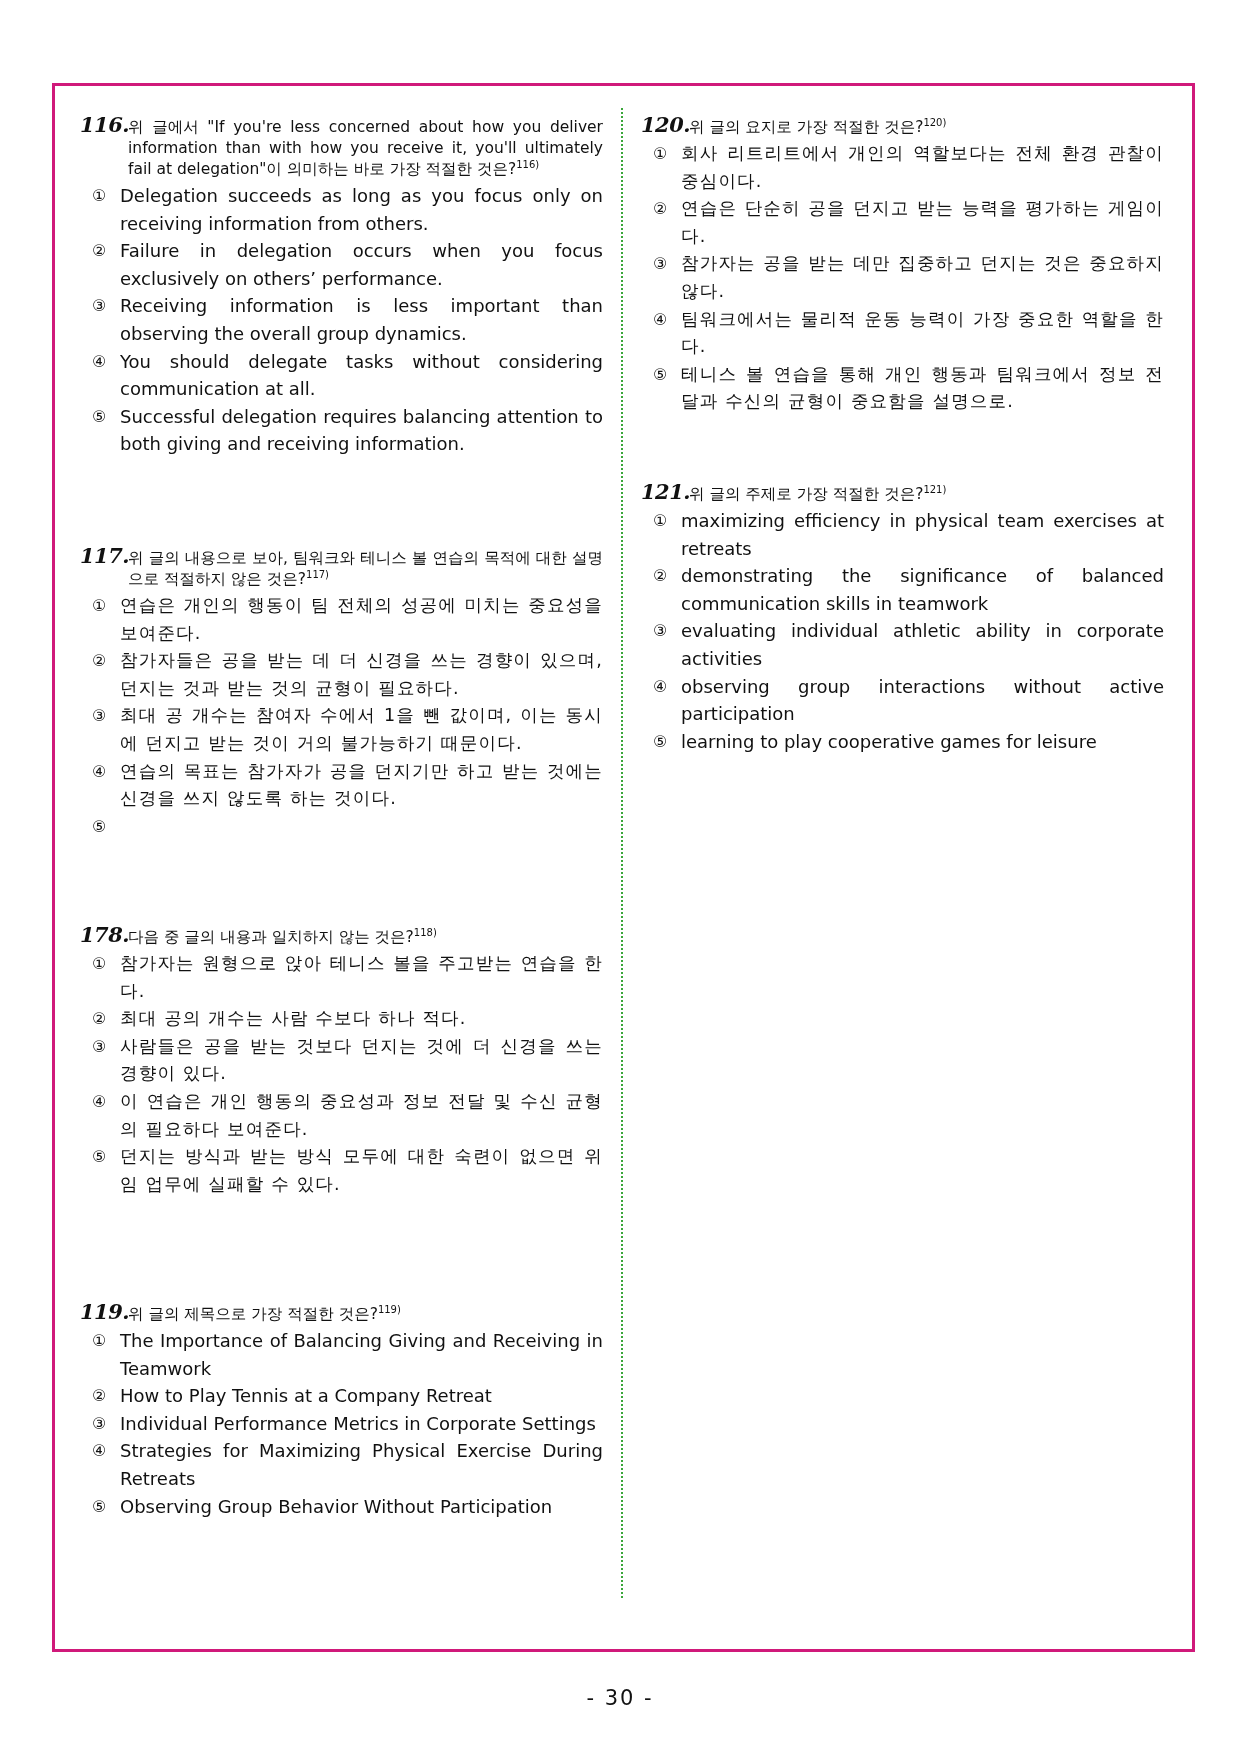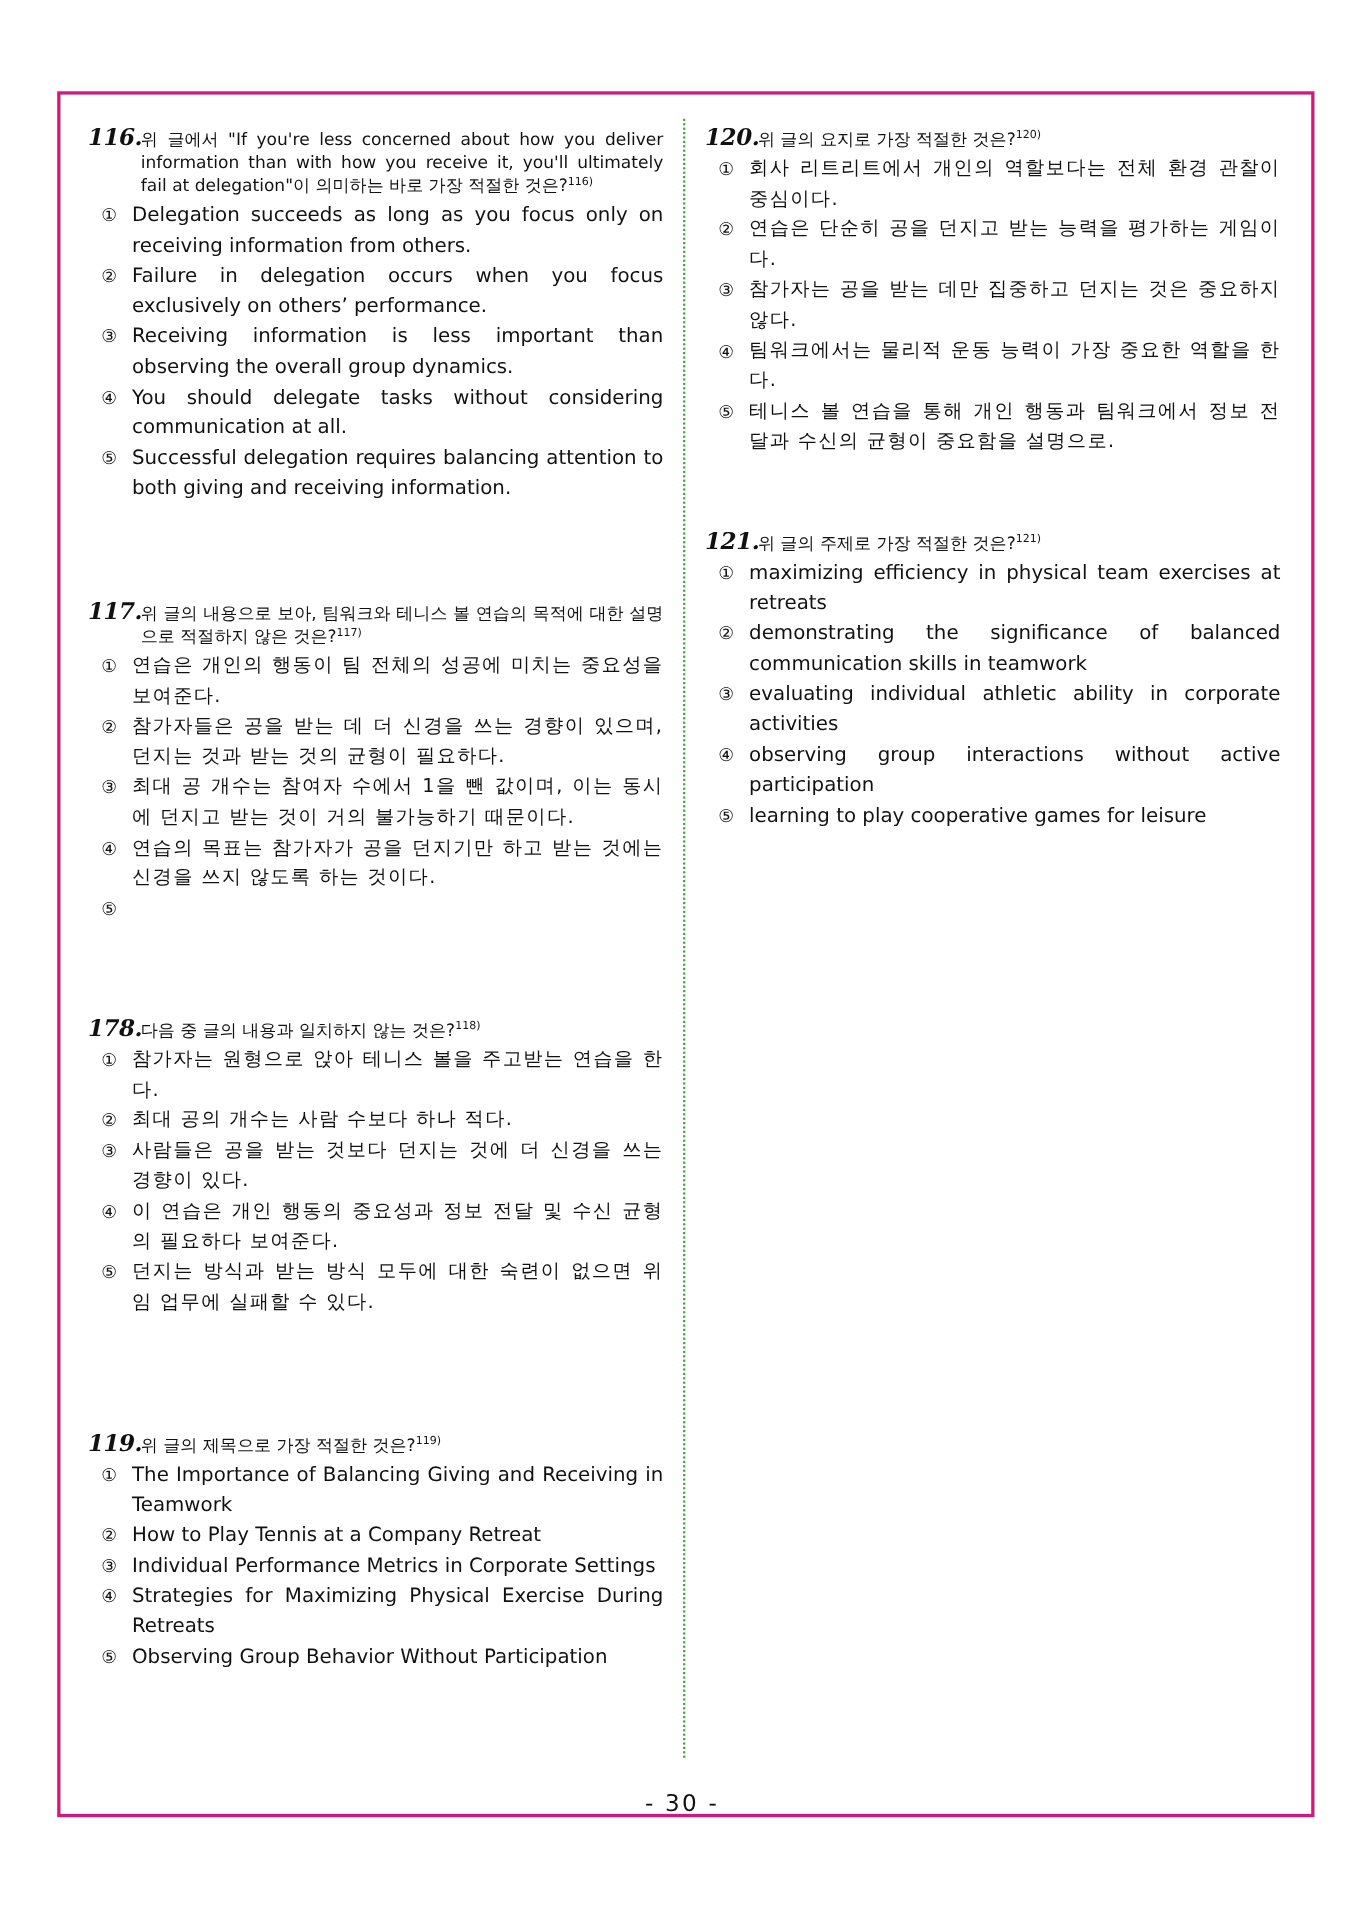--- a/index.html
+++ b/index.html
@@ -16,21 +16,21 @@
   .q-head { position: relative; padding-left: 48px; font-size: 15.5px; line-height: 21px;
             text-align: justify; font-family: "DejaVu Sans", sans-serif; font-weight: normal; }
   .q-num { position: absolute; left: 0; top: -3px; font-family: "DejaVu Serif", "Liberation Serif", serif;
            font-weight: bold; font-style: italic; font-size: 21px; letter-spacing: -0.5px; }
   .fn { font-size: 10px; vertical-align: super; line-height: 0; }
   .opts { margin-top: 2px; }
   .opt { position: relative; padding-left: 40px; font-size: 18px; line-height: 27.6px;
          text-align: justify; text-align-last: left; font-family: "DejaVu Sans", sans-serif; }
   .opt.ko { font-size: 17.5px; letter-spacing: 1.2px; }
   .opt .mark { position: absolute; left: 12px; top: 0; font-size: 16px; }
-  .page-num { position: absolute; left: 0; width: 1240px; top: 1627px; text-align: center;
+  .page-num { position: absolute; left: 0; width: 1240px; top: 1686px; text-align: center;
               font-size: 21px; letter-spacing: 2px; font-family: "DejaVu Sans", sans-serif; }
 </style>
 </head>
 <body>
 
 <div class="frame"></div>
 <div class="divider"></div>
 
 <div class="col left">
 

